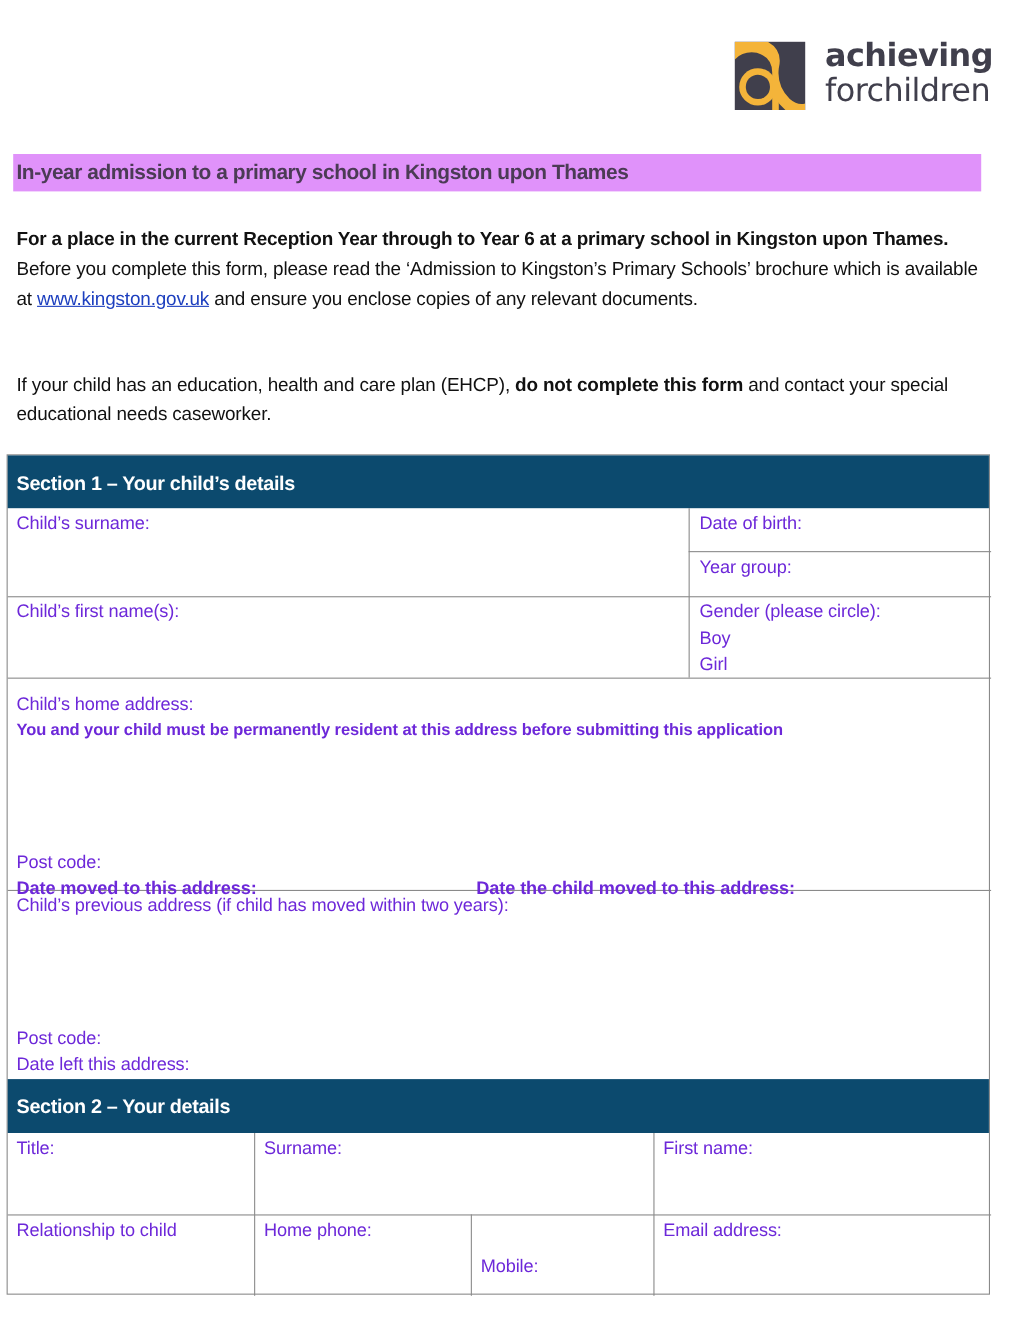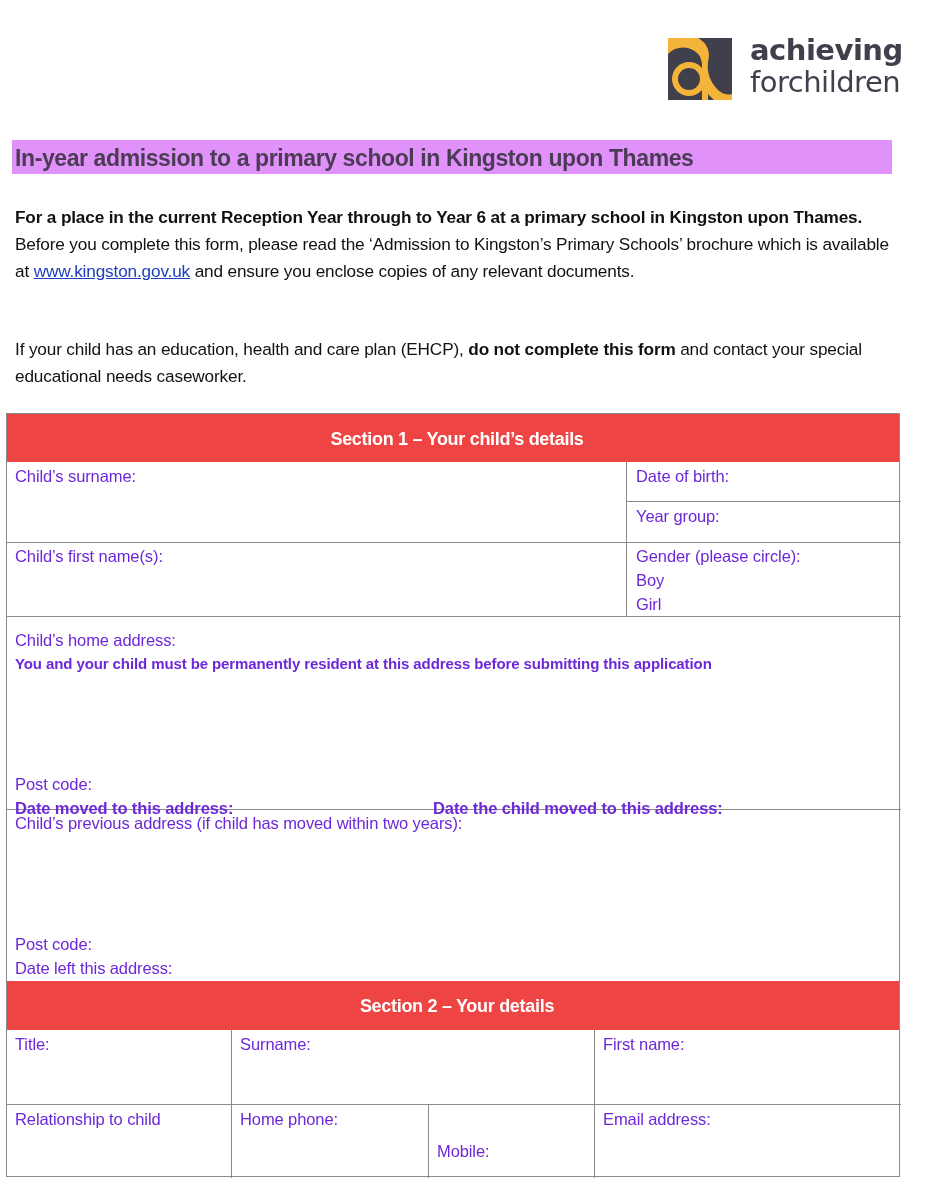--- a/index.html
+++ b/index.html
@@ -11,33 +11,33 @@
   .logo { left:668px; top:38px; width:260px; height:64px; }
   .logo-mark { position:absolute; left:0; top:0; width:64px; height:62px; background:#403f4c; overflow:hidden; }
   .logo-text { position:absolute; left:82px; top:-4px; font-family:"DejaVu Sans", sans-serif; color:#403f4c;
                line-height:32px; font-size:29px; letter-spacing:-0.5px; }
   .logo-text .l1 { font-weight:bold; display:block; }
   .logo-text .l2 { display:block; }
   .logo-text .l2 b { font-weight:normal; }
 
   
   .title-band { left:12px; top:140px; width:880px; height:34px; background:#e092fa; }
-  .title-band h1 { margin:0; padding-left:3px; font-size:23px; line-height:36px; font-weight:bold;
+  .title-band h1 { margin:0; padding-left:3px; font-size:19px; line-height:36px; font-weight:bold;
                    color:#4b3b55; font-family:"Liberation Sans Narrow","Liberation Sans", sans-serif; letter-spacing:-0.4px; }
 
   
   .para { left:15px; width:890px; font-size:17.2px; line-height:27px; color:#111; letter-spacing:-0.15px; }
   .para1 { top:204px; }
   .para2 { top:336px; }
   .para a { color:#1d3fbf; text-decoration:underline; }
 
   
   .form { left:6px; top:413px; width:894px; height:764px; border:1.5px solid #8a8a8a; box-sizing:border-box; }
-  .sec-head { position:absolute; left:0; width:100%; background:#ef4444; color:#fff; font-weight:bold;
-              font-size:18px; box-sizing:border-box; padding-left:8px; letter-spacing:-0.3px;text-align:center; }
+  .sec-head { position:absolute; left:0; width:100%; background:#0c4a6e; color:#fff; font-weight:bold;
+              font-size:18px; box-sizing:border-box; padding-left:8px; letter-spacing:-0.3px; }
   .hline { position:absolute; height:0; border-top:1.5px solid #8a8a8a; }
   .vline { position:absolute; width:0; border-left:1.5px solid #8a8a8a; }
   .lbl { position:absolute; font-size:16.5px; color:#6d28d9; line-height:24px; white-space:nowrap; letter-spacing:-0.1px; }
   .lbl.b { font-weight:bold; }
   .lbl.sm { font-size:15px; }
   .field { position:absolute; }
 </style>
 </head>
 <body>
 

